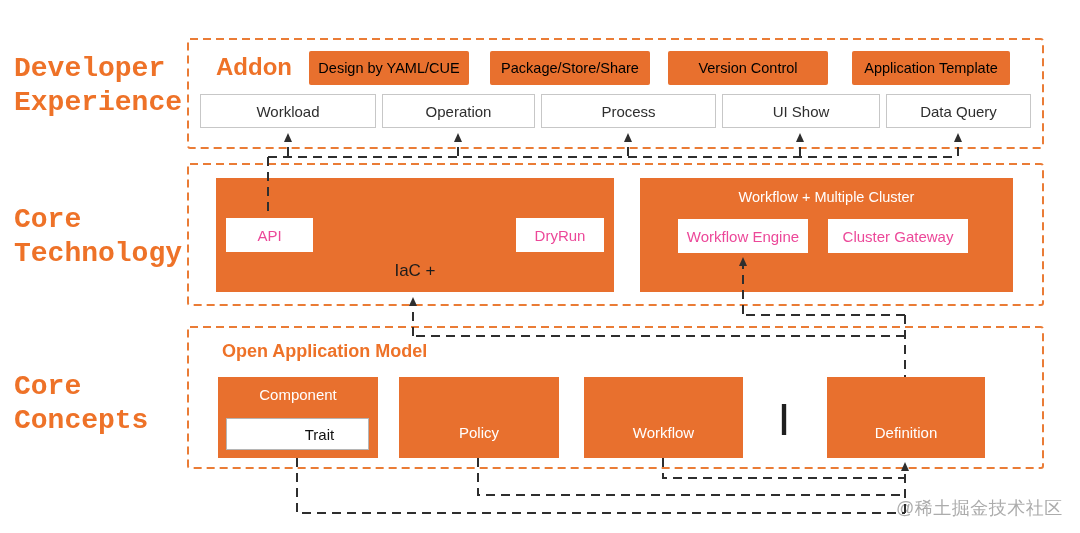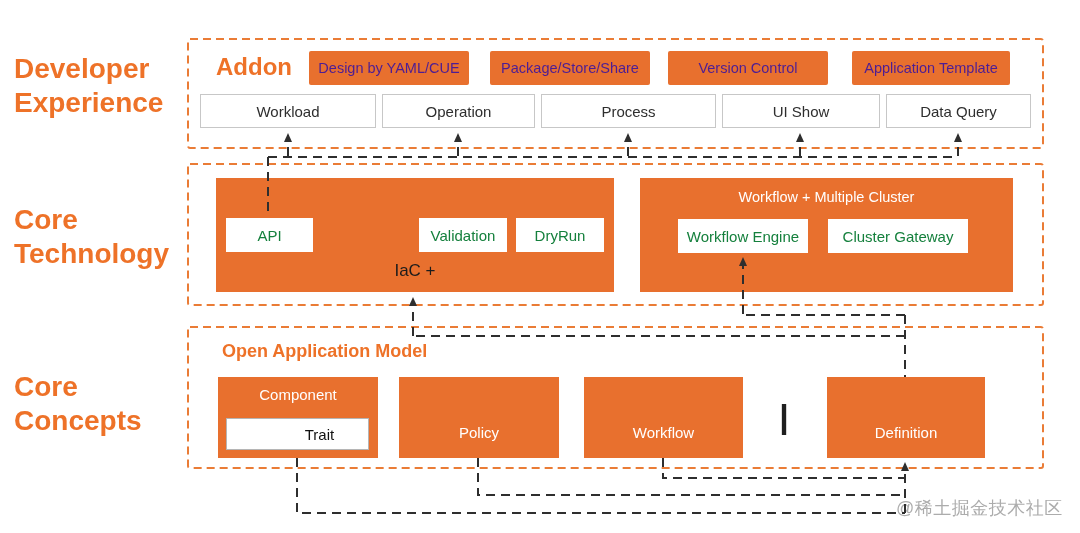--- a/index.html
+++ b/index.html
@@ -4,40 +4,40 @@
 <style>
   * { margin:0; padding:0; box-sizing:border-box; }
   html,body { background:#fff; }
   body {
     width:1080px; height:533px; position:relative; overflow:hidden;
     font-family:"Liberation Sans", sans-serif;
   }
   .abs { position:absolute; }
   .side-label {
     left:14px; width:178px; color:#EE7228; font-weight:bold;
-    font-size:28px; line-height:1.22;
+    font-size:28px; line-height:1.22;font-family:Liberation Mono, monospace;
   }
   .addon-label { color:#EE7228; font-weight:bold; font-size:24px; }
   .btn-orange {
-    background:#E8702E; color:#4c1d95; font-size:14.5px; height:34px;
+    background:#E8702E; color:#000000; font-size:14.5px; height:34px;
     display:flex; align-items:center; justify-content:center; border-radius:2px;
     top:51px;
   }
   .cap-box {
     background:#fff; border:1px solid #c7c7c7; color:#2e2e2e; font-size:15px;
     height:34px; display:flex; align-items:center; justify-content:center;
     top:94px;
   }
   .panel { background:#E8702E; color:#fff; }
   .panel-title {
     position:absolute; left:0; right:0; top:11px; text-align:center;
     font-size:14.5px; color:#fff;
   }
   .panel-item {
-    position:absolute; background:#fff; color:#15803d; font-size:15px;
+    position:absolute; background:#fff; color:#ec4899; font-size:15px;
     height:34px; display:flex; align-items:center; justify-content:center;
   }
   .panel-footer {
     position:absolute; left:0; right:0; top:83px; text-align:center;
     font-size:17px; color:#1c1c1c;
   }
   .oam-heading { color:#EE7228; font-weight:bold; font-size:18px; }
   .concept-box {
     background:#E8702E; color:#fff; font-size:15px; top:377px; height:81px;
   }
@@ -76,21 +76,20 @@
 <div class="abs btn-orange" style="left:852px; width:158px">Application Template</div>
 
 <div class="abs cap-box" style="left:200px; width:176px">Workload</div>
 <div class="abs cap-box" style="left:382px; width:153px">Operation</div>
 <div class="abs cap-box" style="left:541px; width:175px">Process</div>
 <div class="abs cap-box" style="left:722px; width:158px">UI Show</div>
 <div class="abs cap-box" style="left:886px; width:145px">Data Query</div>
 
 <div class="abs panel" style="left:216px; top:178px; width:398px; height:114px">
   <div class="panel-item" style="left:10px;  top:40px; width:87px">API</div>
-  <div class="panel-item" style="left:203px; top:40px; width:88px">Validation</div>
   <div class="panel-item" style="left:300px; top:40px; width:88px">DryRun</div>
   <div class="panel-footer">IaC +</div>
 </div>
 
 <div class="abs panel" style="left:640px; top:178px; width:373px; height:114px">
   <div class="panel-title">Workflow + Multiple Cluster</div>
   <div class="panel-item" style="left:188px; top:41px; width:140px">Cluster Gateway</div>
   <div class="panel-item" style="left:38px;  top:41px; width:130px">Workflow Engine</div>
 </div>
 

